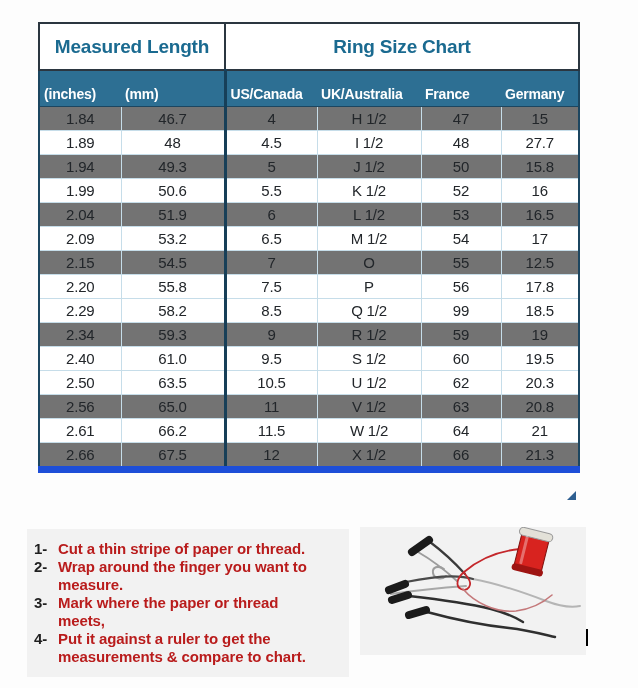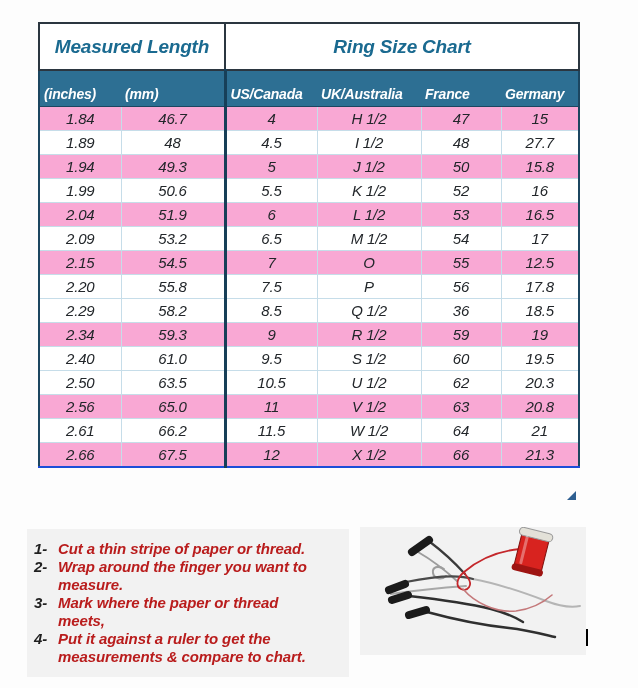--- a/index.html
+++ b/index.html
@@ -2,21 +2,21 @@
 <html><head>
 <meta charset="utf-8">
 <style>
   html,body{margin:0;padding:0;}
   body{
     width:638px;height:688px;
     background:#fdfdfd;
     font-family:"Liberation Sans","DejaVu Sans",sans-serif;
     overflow:hidden;
   }
-  .screen{position:relative;width:638px;height:688px;font-style:italic;}
+  .screen{position:relative;width:638px;height:688px;}
 
   
   table.ring{
     position:absolute;left:38px;top:22px;
     width:540px;
     border-collapse:collapse;
     table-layout:fixed;
   }
   table.ring col.c1{width:82px}
   table.ring col.c2{width:104px}
@@ -54,24 +54,24 @@
     height:23px;
     font-size:15px;
     color:#22262a;
     text-align:center;
     border:1px solid #c6dde9;
     padding:0;
     letter-spacing:-0.2px;
   }
   table.ring tbody tr td:first-child{border-left:2px solid #1c4660;}
   table.ring tbody tr td:last-child{border-right:2px solid #1c4660;}
-  table.ring tbody tr:last-child td{border-bottom:2px solid #1d4ed8;}
+  table.ring tbody tr:last-child td{border-bottom:7px solid #1d4ed8;}
   table.ring tbody tr.alt td{background:#c6e7f6;}
   table.ring tbody tr td{background:#ffffff;}
-  table.ring tbody tr.alt td{background:#f9a8d4;}
+  table.ring tbody tr.alt td{background:#737373;}
   
   table.ring .divider{border-left:3px solid #173f58 !important;}
 
   .handle{
     position:absolute;left:567px;top:491px;
     width:0;height:0;
     border-left:9px solid transparent;
     border-bottom:9px solid #2e5f91;
   }
 
@@ -198,21 +198,21 @@
           <td class="divider">7.5</td>
           <td>P</td>
           <td>56</td>
           <td>17.8</td>
         </tr>
         <tr>
           <td>2.29</td>
           <td>58.2</td>
           <td class="divider">8.5</td>
           <td>Q 1/2</td>
-          <td>36</td>
+          <td>99</td>
           <td>18.5</td>
         </tr>
         <tr class="alt">
           <td>2.34</td>
           <td>59.3</td>
           <td class="divider">9</td>
           <td>R 1/2</td>
           <td>59</td>
           <td>19</td>
         </tr>

